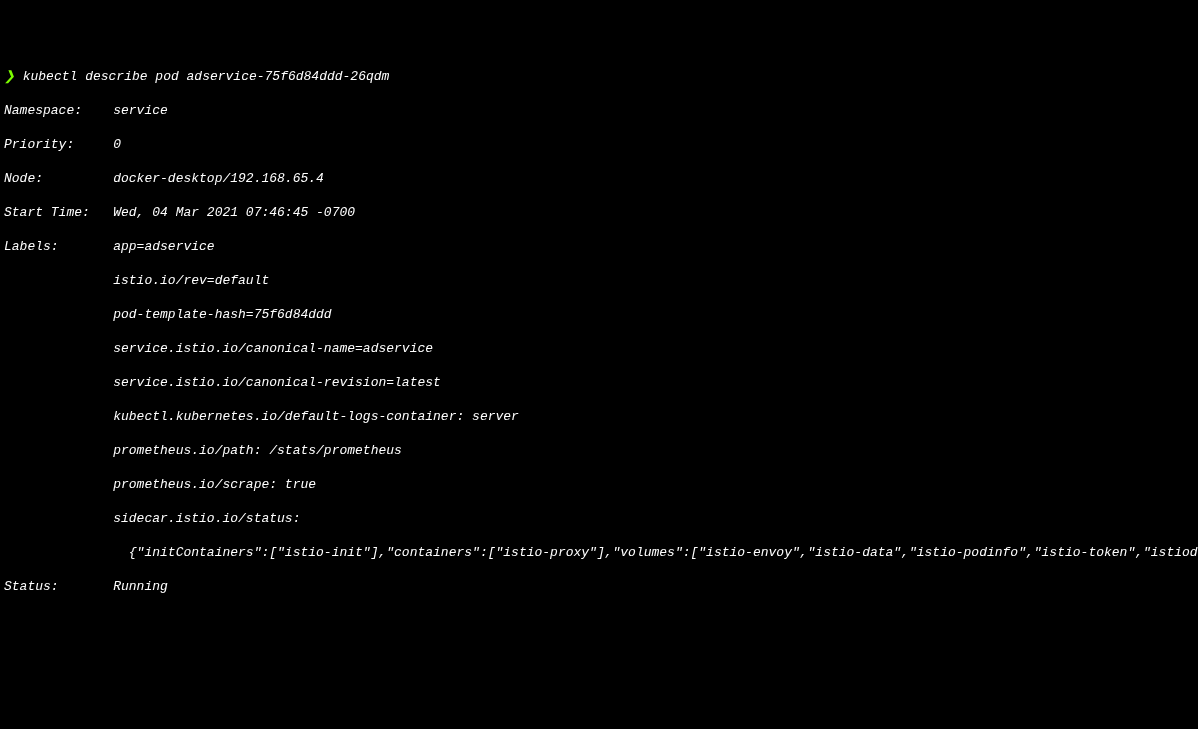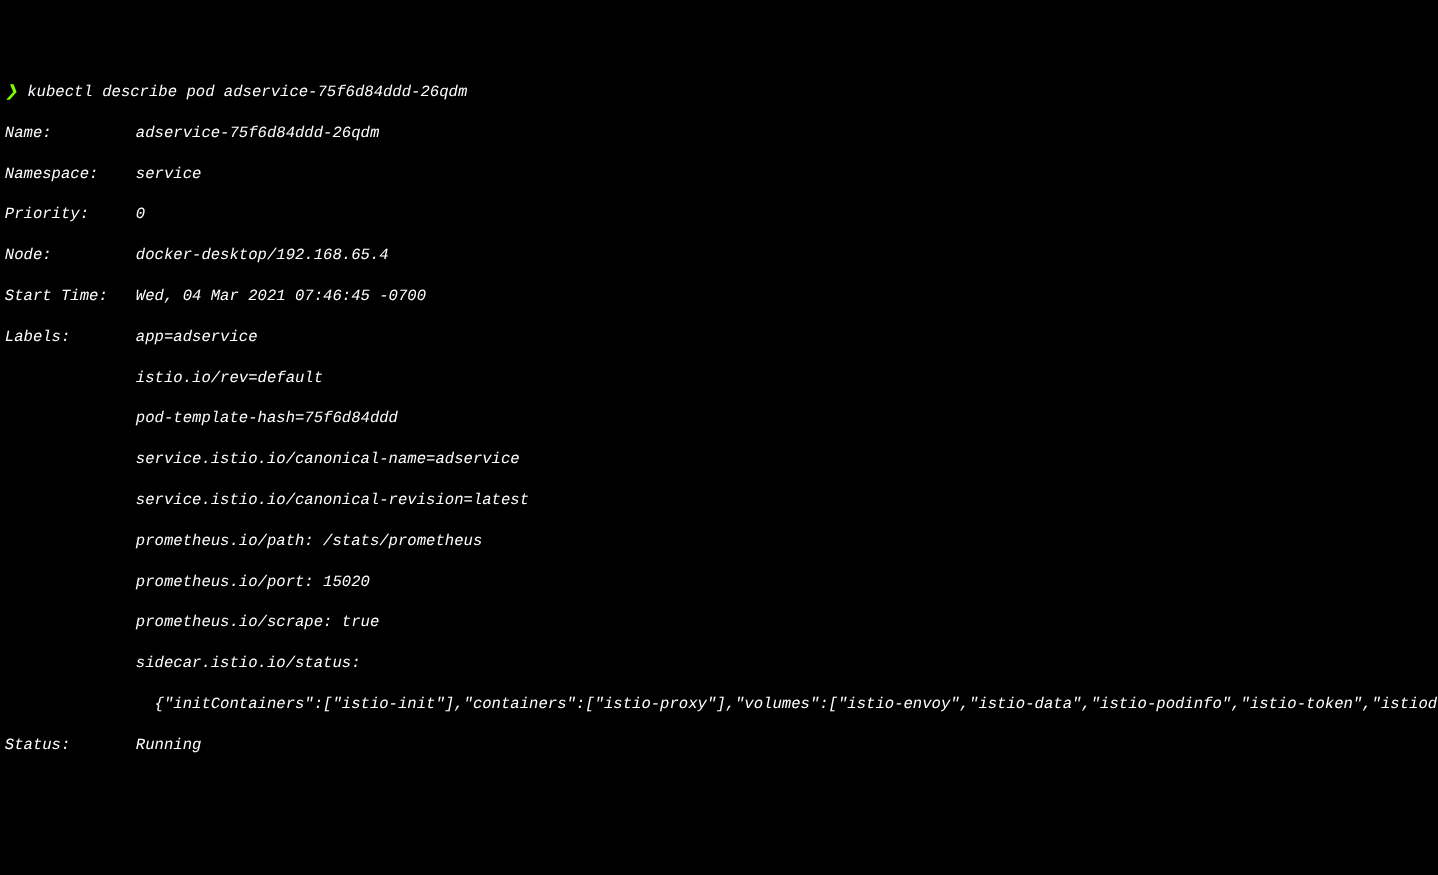--- a/index.html
+++ b/index.html
@@ -7,32 +7,31 @@
   .prompt{color:#7cfc00;}
   .line{display:block;font-style:italic;}
 </style>
 </head>
 <body>
 <div class="term">
 
 
 
 <span class="line"><span class="prompt">❯</span> <span>kubectl describe pod adservice-75f6d84ddd-26qdm</span></span>
-<span class="line">Name:         <span>adservice-75f6d84ddd-26qdm</span></span>
 <span class="line">Namespace:    <span>service</span></span>
 <span class="line">Priority:     <span>0</span></span>
 <span class="line">Node:         <span>docker-desktop/192.168.65.4</span></span>
 <span class="line">Start Time:   <span>Wed, 04 Mar 2021 07:46:45 -0700</span></span>
 <span class="line">Labels:       <span>app=adservice</span></span>
 <span class="line">              <span>istio.io/rev=default</span></span>
 <span class="line">              <span>pod-template-hash=75f6d84ddd</span></span>
 <span class="line">              <span>service.istio.io/canonical-name=adservice</span></span>
 <span class="line">              <span>service.istio.io/canonical-revision=latest</span></span>
+<span class="line">              <span>kubectl.kubernetes.io/default-logs-container: server</span></span>
 <span class="line">              <span>prometheus.io/path: /stats/prometheus</span></span>
-<span class="line">              <span>prometheus.io/port: 15020</span></span>
 <span class="line">              <span>prometheus.io/scrape: true</span></span>
 <span class="line">              <span>sidecar.istio.io/status:</span></span>
 <span class="line">              <span>  {"initContainers":["istio-init"],"containers":["istio-proxy"],"volumes":["istio-envoy","istio-data","istio-podinfo","istio-token","istiod-...</span></span>
 <span class="line">Status:       <span>Running</span></span>
 
 
 
 
 
 </div>

